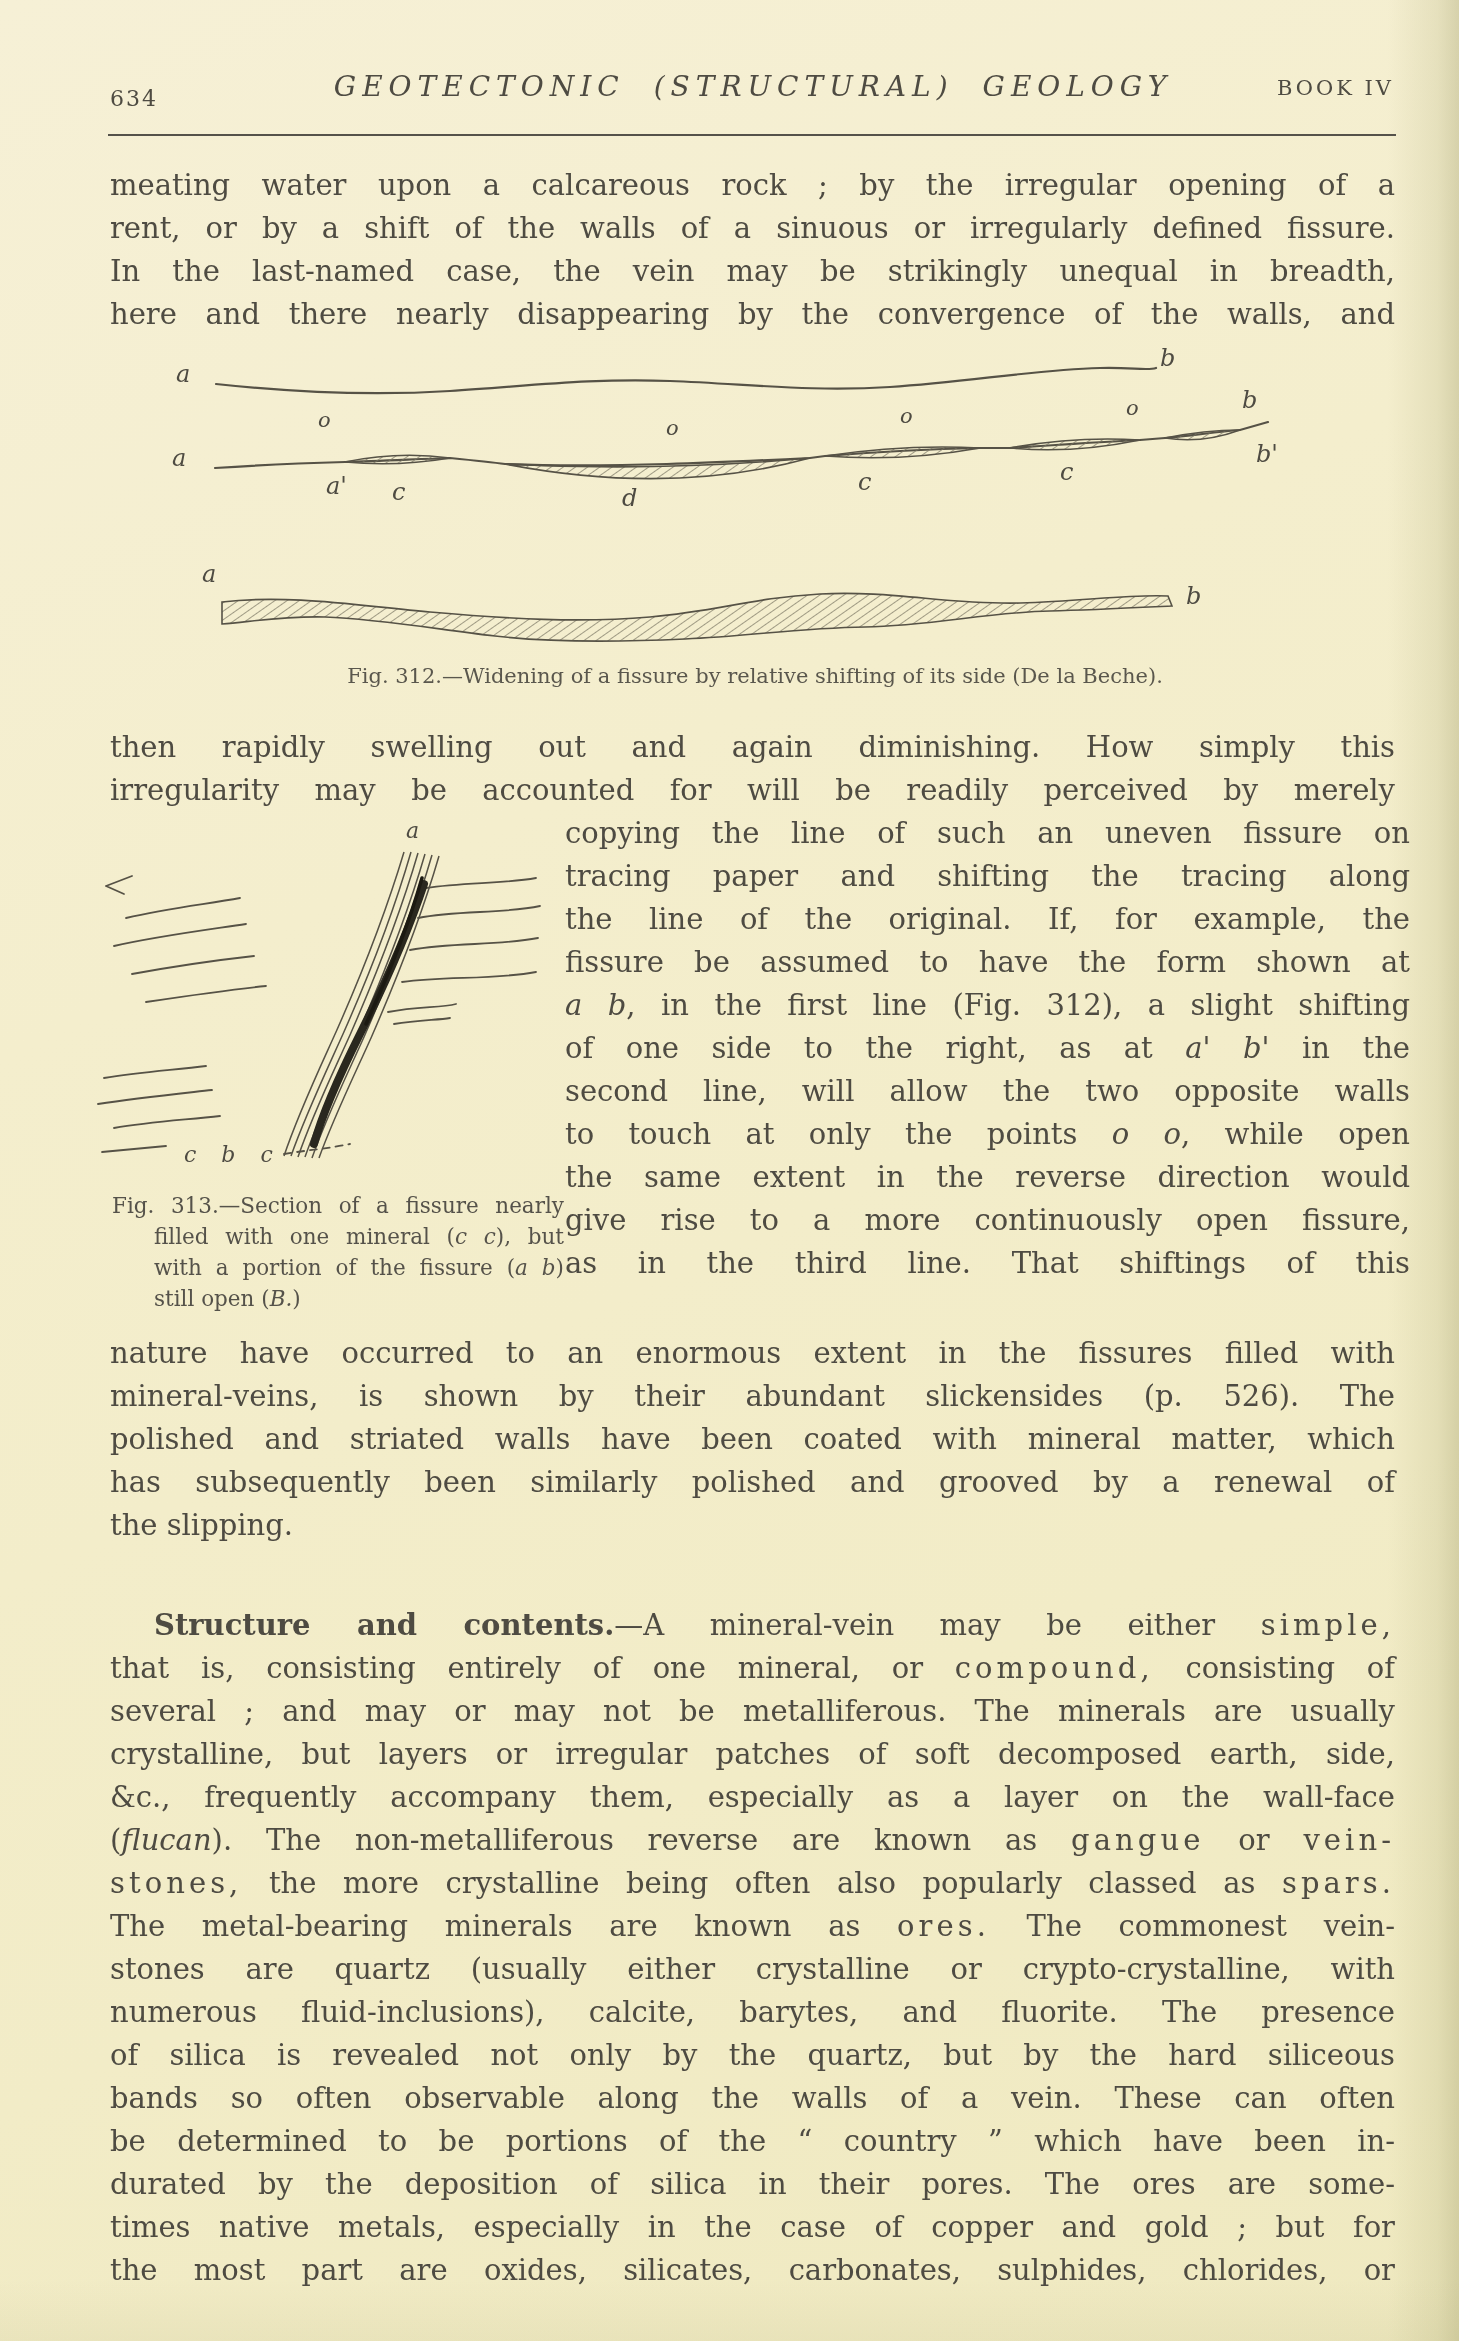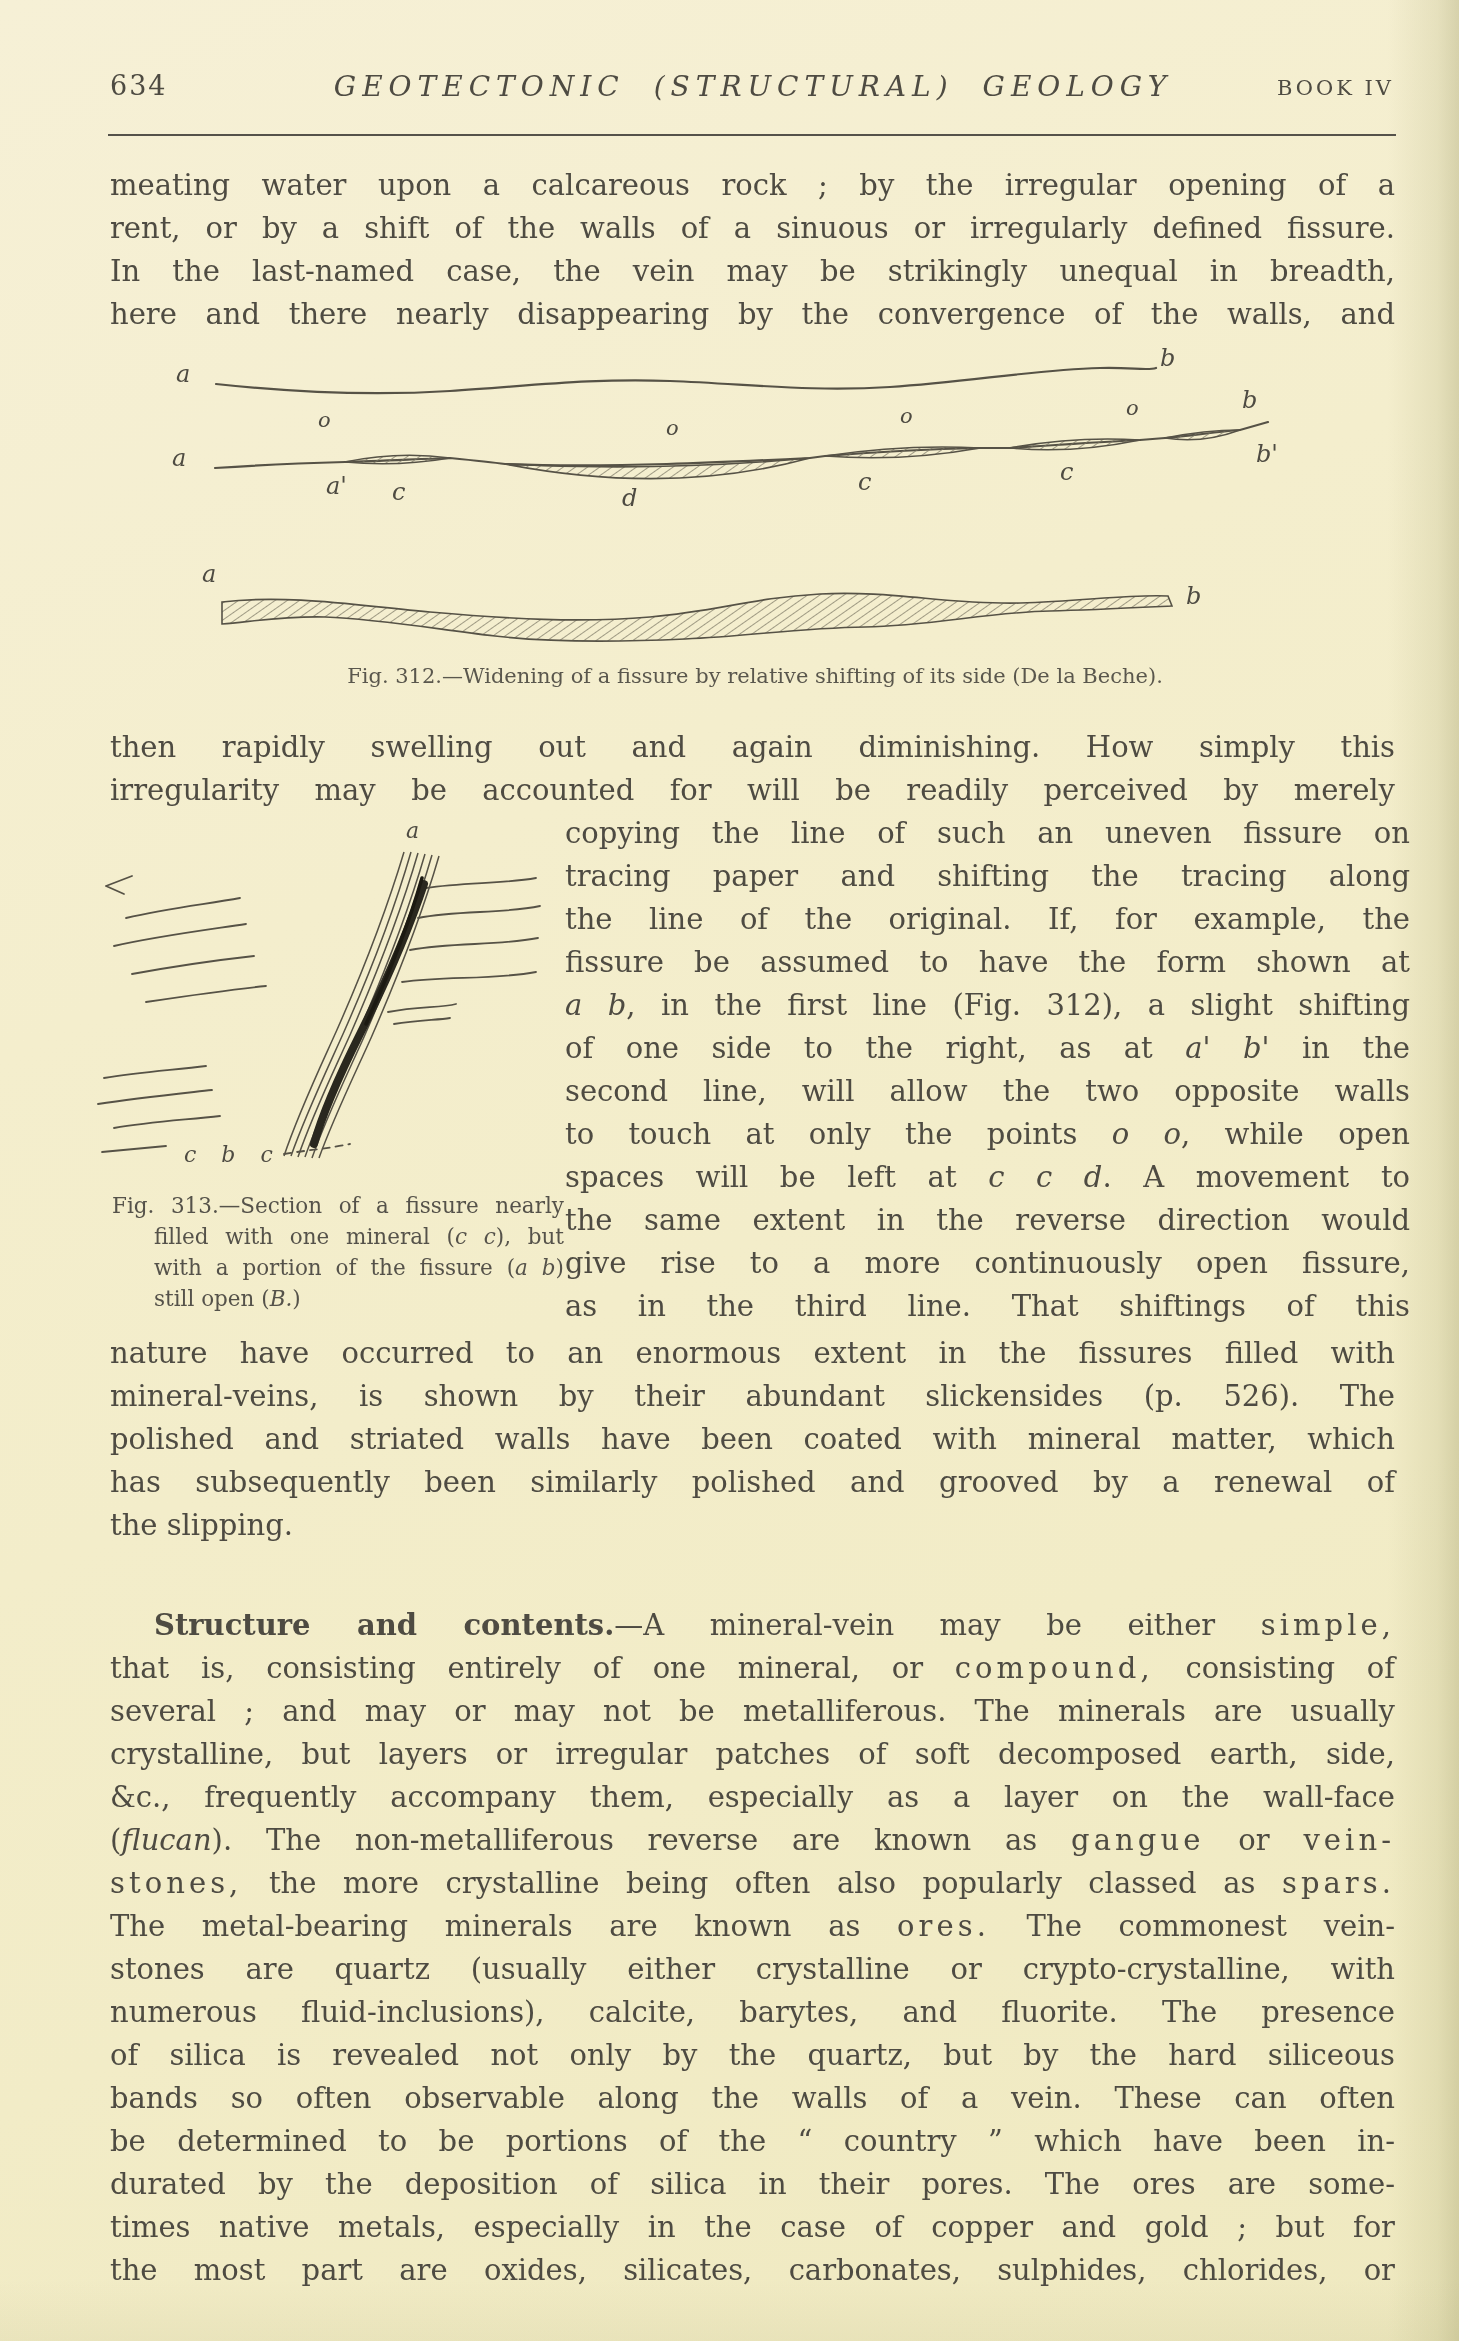--- a/index.html
+++ b/index.html
@@ -9,21 +9,21 @@
     background:linear-gradient(155deg,#f6f0d6 0%,#f4eecd 35%,#f2ecc7 70%,#efe9c0 100%);
     font-family:"DejaVu Serif","Liberation Serif",serif;
     color:#4e4b42;
     overflow:hidden;
   }
   .shade-right{position:absolute;top:0;right:0;width:72px;height:100%;
     background:linear-gradient(90deg,rgba(176,173,121,0) 0%,rgba(176,173,121,.22) 70%,rgba(158,155,102,.35) 100%);}
   .shade-bottom{position:absolute;left:0;bottom:0;width:100%;height:60px;
     background:linear-gradient(180deg,rgba(176,173,121,0) 0%,rgba(176,173,121,.12) 100%);}
   .hdr{position:absolute;left:110px;top:70px;width:1286px;height:40px;}
-  .hdr .num{position:absolute;left:0;top:0;font-size:27px;letter-spacing:2px;}
+  .hdr .num{position:absolute;left:0;top:16px;font-size:22px;letter-spacing:2px;}
   .hdr .ttl{position:absolute;left:0;right:0;top:0;text-align:center;
     font-style:italic;font-size:28px;letter-spacing:6px;word-spacing:14px;}
   .hdr .bk{position:absolute;right:2px;top:6px;font-size:21px;letter-spacing:3px;}
   .rule{position:absolute;left:108px;top:134px;width:1288px;height:2px;background:#55524a;}
   .txt{position:absolute;font-size:29px;line-height:43px;}
   .line{text-align:justify;text-align-last:justify;-moz-text-align-last:justify;}
   .line.nj{text-align-last:left;-moz-text-align-last:left;}
   .line.ind{text-indent:44px;margin-top:48px;}
   .it{font-style:italic;margin-top:12px;}
   .bd{font-weight:bold;}
@@ -109,21 +109,20 @@
     </div>
   <div class="txt p2b">
       <div class="line"><span>copying the line of such an uneven fissure on</span></div>
       <div class="line"><span>tracing paper and shifting the tracing along</span></div>
       <div class="line"><span>the line of the original.  If, for example, the</span></div>
       <div class="line"><span>fissure be assumed to have the form shown at</span></div>
       <div class="line"><span class="it">a b</span><span>, in the first line (Fig. 312), a slight shifting</span></div>
       <div class="line"><span>of one side to the right, as at </span><span class="it">a' b'</span><span> in the</span></div>
       <div class="line"><span>second line, will allow the two opposite walls</span></div>
       <div class="line"><span>to touch at only the points </span><span class="it">o o</span><span>, while open</span></div>
-      <div class="line"><span>spaces will be left at </span><span class="it">c c d</span><span>.  A movement to</span></div>
       <div class="line"><span>the same extent in the reverse direction would</span></div>
       <div class="line"><span>give rise to a more continuously open fissure,</span></div>
       <div class="line"><span>as in the third line.  That shiftings of this</span></div>
     </div>
 
   <div class="fig313">
     <svg viewBox="0 0 470 350" width="470" height="350">
       <g stroke="#565246" fill="none" stroke-width="1.8" stroke-linecap="round">
         <path d="M38,98 C80,88 120,84 152,78"></path>
         <path d="M26,126 C70,116 118,110 158,104"></path>

